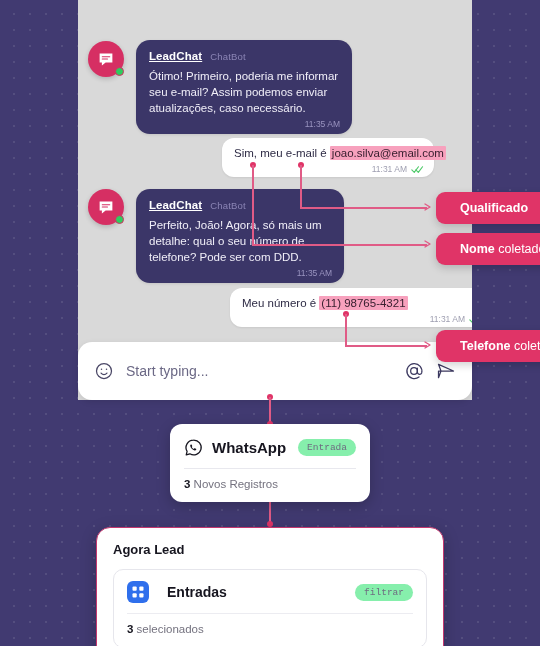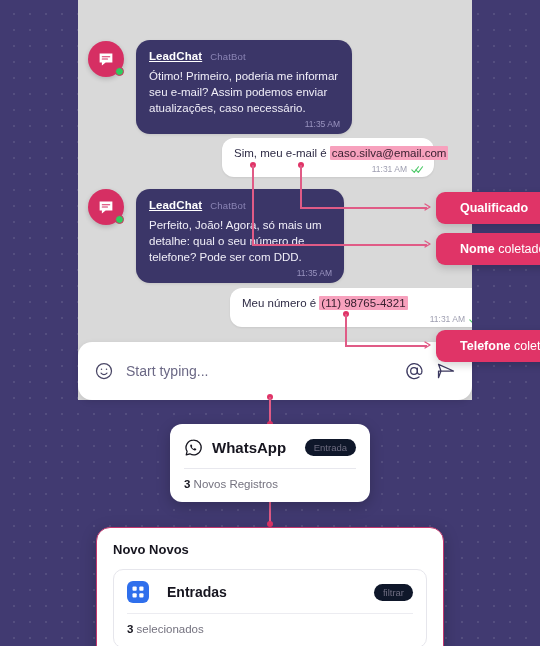--- a/index.html
+++ b/index.html
@@ -144,23 +144,24 @@
     width: 200px;
     background: #ffffff;
     border-radius: 12px;
     box-shadow: 0 4px 14px rgba(0,0,0,.22);
     padding: 14px 14px 12px 14px;
   }
   .card-head { display: flex; align-items: center; gap: 9px; }
   .wa-icon svg { width: 19px; height: 19px; display:block; }
   .card-title { font-size: 15px; font-weight: bold; color: #16151f; flex: 1; }
   .pill {
-    background: #0f172a; color: #6e6c80;
+    background: #86efac; color: #6e6c80;
     border-radius: 9px; padding: 3px 9px;
     font-size: 9.5px;
+    font-family: Liberation Mono, monospace;
   }
   .card-divider { height: 1px; background: #e8e8ee; margin: 11px 0 9px 0; }
   .card-foot { font-size: 11.5px; color: #74727f; }
   .card-foot b { color: #16151f; font-weight: bold; }
 
   
   #novo-lead-card {
     position: absolute;
     left: 96px; top: 527px;
     width: 348px; height: 140px;
@@ -210,21 +211,21 @@
           <span class="bot-role">ChatBot</span>
         </div>
         <div class="bot-text">Ótimo! Primeiro, poderia me informar seu e-mail? Assim podemos enviar atualizações, caso necessário.</div>
         <div class="bot-time">11:35 AM</div>
       </div>
     </div>
 
     <div class="msg-row" style="left:144px; top:198px;">
       <div class="user-bubble" style="width:212px;">
         <div class="user-text">
-          <span>Sim, meu e-mail é </span><span class="hl">caso.silva@email.com</span>
+          <span>Sim, meu e-mail é </span><span class="hl">joao.silva@email.com</span>
         </div>
         <div class="user-meta">
           <span class="user-time">11:31 AM</span>
           <span class="ticks">
             <svg viewBox="0 0 16 10">
                 <path d="M1 5.5 L4 8.5 L9.2 1.6" fill="none" stroke="#4fca6a" stroke-width="1.4" stroke-linecap="round" stroke-linejoin="round"></path>
                 <path d="M6 5.5 L9 8.5 L14.2 1.6" fill="none" stroke="#4fca6a" stroke-width="1.4" stroke-linecap="round" stroke-linejoin="round"></path>
               </svg>
           </span>
         </div>
@@ -352,21 +353,21 @@
     <span class="pill">Entrada</span>
   </div>
   <div class="card-divider"></div>
   <div class="card-foot">
     <b>3</b>
     <span>Novos Registros</span>
   </div>
 </div>
 
 <div id="novo-lead-card">
-  <div id="novo-lead-title">Novo Novos</div>
+  <div id="novo-lead-title">Agora Lead</div>
   <div id="entradas-box">
     <div class="entradas-head">
       <span class="grid-icon">
         <svg viewBox="0 0 12 12" fill="#ffffff">
           <rect x="0.5" y="0.5" width="4.2" height="4.2" rx="1"></rect>
           <rect x="7.3" y="0.5" width="4.2" height="4.2" rx="1"></rect>
           <rect x="0.5" y="7.3" width="4.2" height="4.2" rx="1"></rect>
           <rect x="7.3" y="7.3" width="4.2" height="4.2" rx="1"></rect>
         </svg>
       </span>

